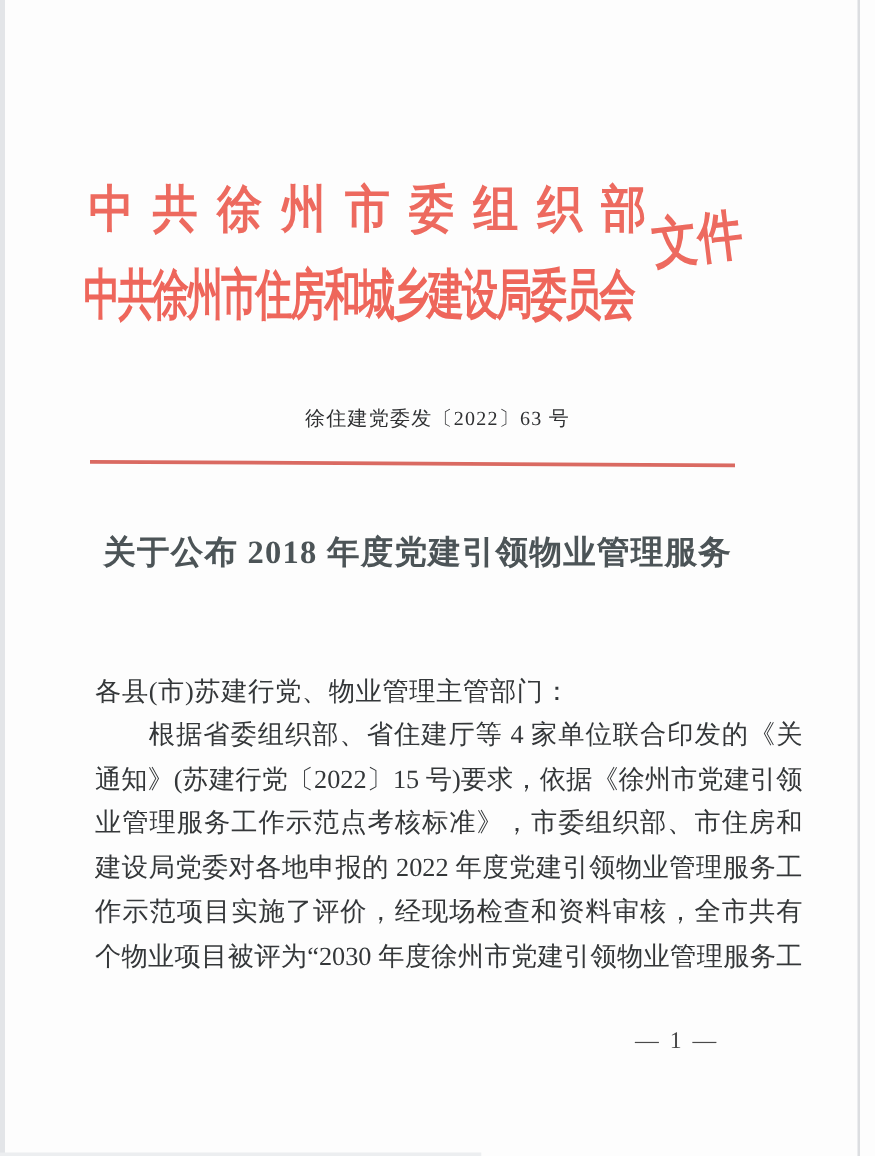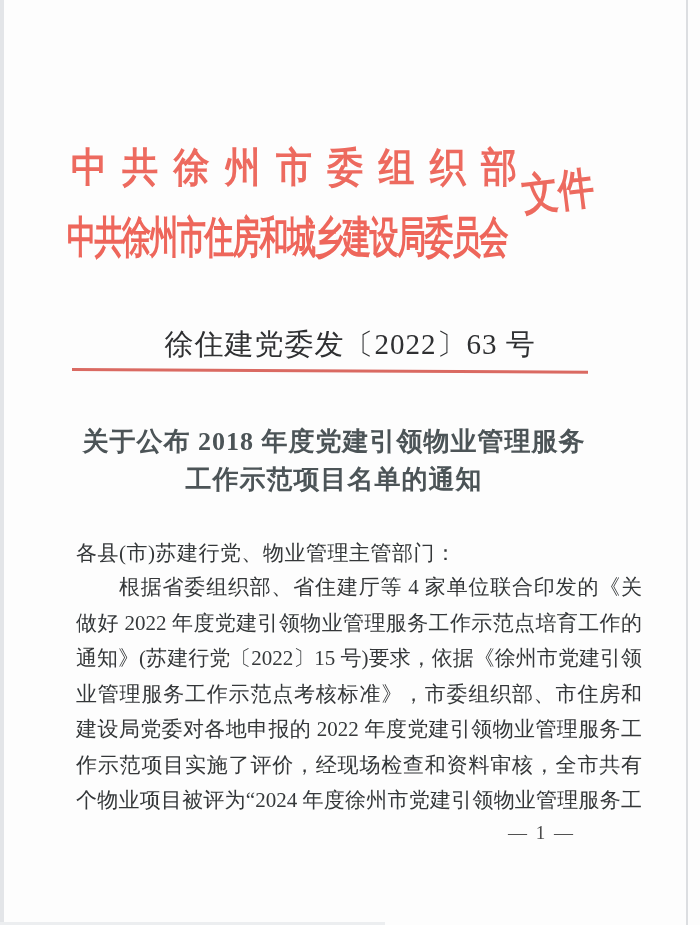--- a/index.html
+++ b/index.html
@@ -22,21 +22,21 @@
     font-size:29px;font-weight:700;color:#ee665b;letter-spacing:-1.5px;
     white-space:nowrap;transform:scaleY(1.5);transform-origin:top left;line-height:1;
   }
   .doc-type{
     position:absolute;left:514px;top:170px;
     font-size:44px;font-weight:700;color:#ed6a5f;line-height:1;white-space:nowrap;
     transform:rotate(-7deg) scaleX(0.82);transform-origin:center;
   }
   .doc-number{
     position:absolute;left:0;right:0;top:325px;text-align:center;
-    font-size:29px;color:#2f3032;letter-spacing:1px;
+    font-size:16px;color:#2f3032;letter-spacing:1px;
   }
   .red-rule{
     position:absolute;left:72px;top:368px;width:516px;height:3px;
     background:#da6a62;transform:rotate(0.3deg);transform-origin:left center;
   }
   .doc-title-line{
     position:absolute;left:28px;width:612px;text-align:center;
     font-size:26px;font-weight:700;color:#4c5457;letter-spacing:1px;line-height:1.2;
   }
   .doc-title-line.l1{top:426px;}
@@ -72,29 +72,27 @@
   <div class="org-line-2">中共徐州市住房和城乡建设局委员会</div>
 
   <div class="doc-type">文件</div>
 
   <div class="doc-number">徐住建党委发〔2022〕63 号</div>
 
   <div class="red-rule"></div>
 
   <div class="doc-title-line l1">关于公布 2018 年度党建引领物业管理服务</div>
 
-  <div class="doc-title-line l2">工作示范项目名单的通知</div>
 
   <div class="salutation">各县(市)苏建行党、物业管理主管部门：</div>
 
   <div class="paragraph">
     <div class="body-line first">根据省委组织部、省住建厅等 4 家单位联合印发的《关于</div>
-    <div class="body-line">做好 2022 年度党建引领物业管理服务工作示范点培育工作的</div>
     <div class="body-line">通知》(苏建行党〔2022〕15 号)要求，依据《徐州市党建引领物</div>
     <div class="body-line">业管理服务工作示范点考核标准》，市委组织部、市住房和城乡</div>
     <div class="body-line">建设局党委对各地申报的 2022 年度党建引领物业管理服务工</div>
     <div class="body-line">作示范项目实施了评价，经现场检查和资料审核，全市共有 42</div>
-    <div class="body-line">个物业项目被评为“2024 年度徐州市党建引领物业管理服务工</div>
+    <div class="body-line">个物业项目被评为“2030 年度徐州市党建引领物业管理服务工</div>
   </div>
 
   <div class="page-number">— 1 —</div>
 
 </div>
 
 </body></html>

